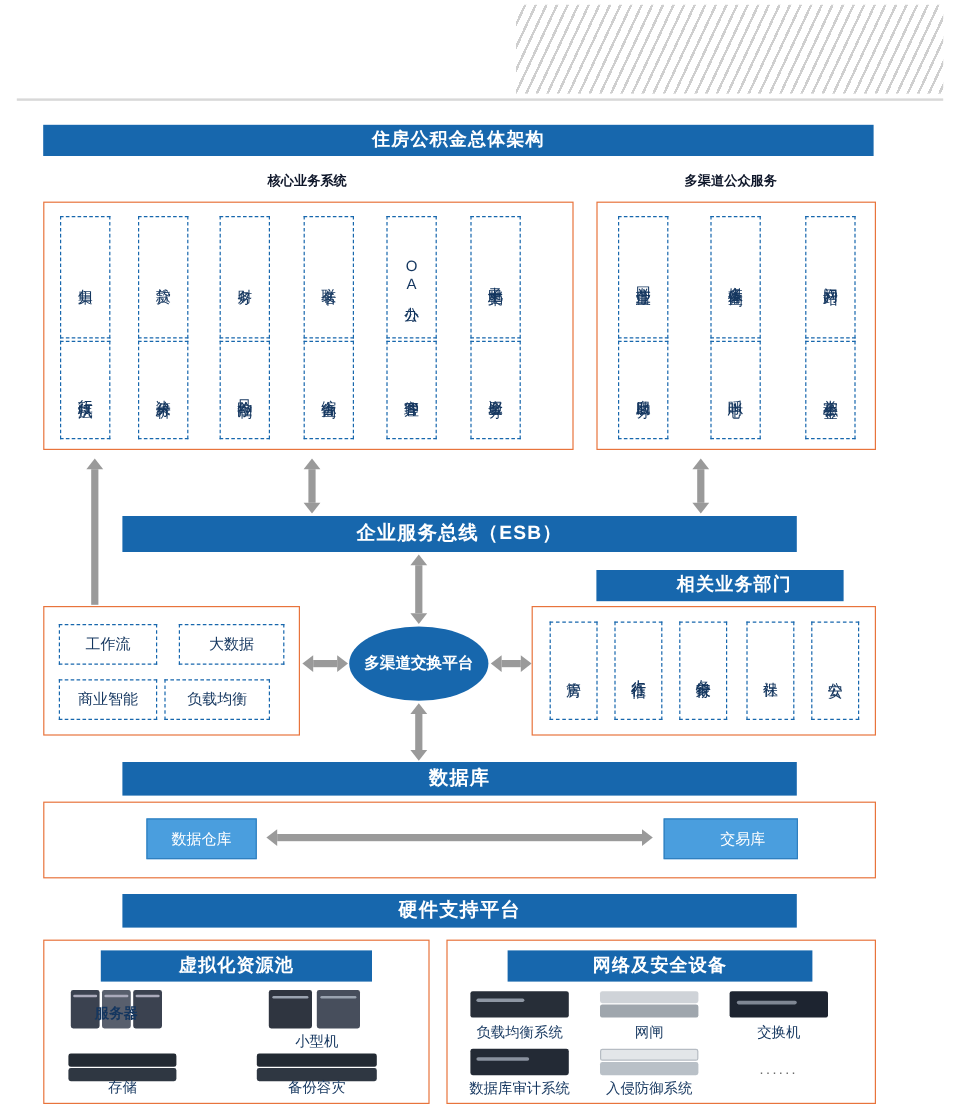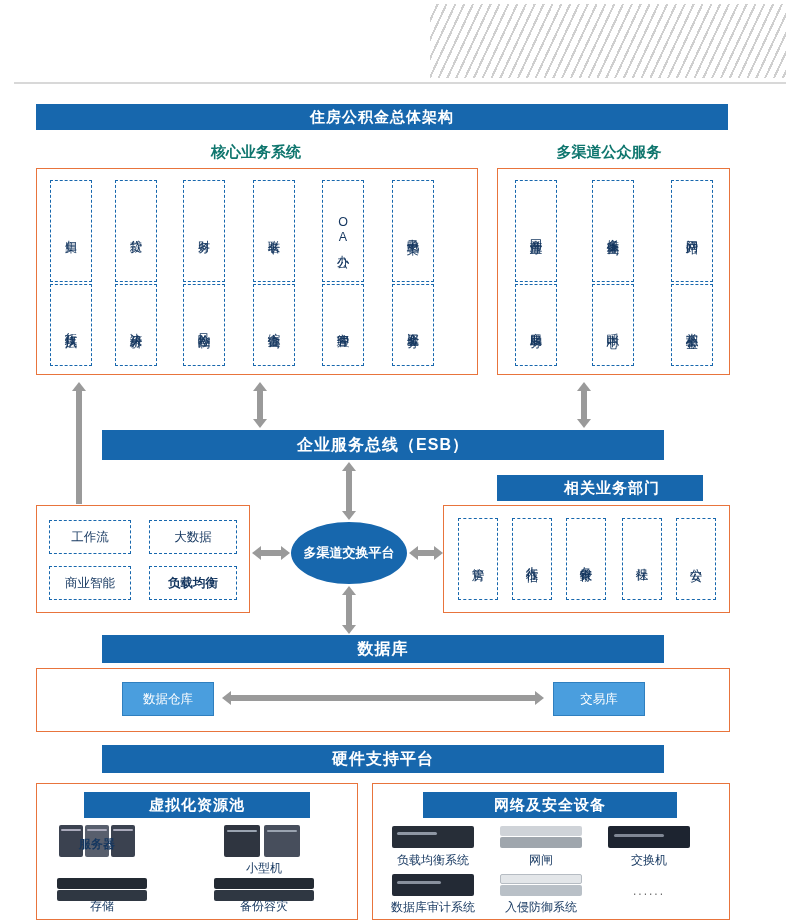--- a/index.html
+++ b/index.html
@@ -31,21 +31,21 @@
     position:absolute;left:430px;top:4px;width:356px;height:74px;
     background:repeating-linear-gradient(115deg,#ffffff 0px,#ffffff 6px,#cfcfcf 6px,#cfcfcf 8px);
   }
   
   .bluebar{
     position:absolute;background:#1767ad;color:#fff;
     font-size:15px;font-weight:bold;text-align:center;
     line-height:26px;height:26px;letter-spacing:1px;
   }
   .section-title{
-    position:absolute;font-size:15px;font-weight:bold;color:#0f766e;text-align:center;
+    position:absolute;font-size:11px;font-weight:bold;color:#0f172a;text-align:center;
   }
   
   .grp-orange{
     position:absolute;border:1px solid #e8743c;background:#fff;
   }
   
   .cell{
     position:absolute;border:1px dashed #1767ad;
     color:#14365f;font-size:12.5px;
     display:flex;align-items:center;justify-content:center;
@@ -139,21 +139,21 @@
 </div>
 
 <div class="bluebar" style="left:102px;top:430px;width:562px;height:30px;line-height:30px;font-size:16px;">企业服务总线（ESB）</div>
 
 <div class="bluebar" style="left:497px;top:475px;width:182px;padding-left:24px;">相关业务部门</div>
 
 <div class="grp-orange" style="left:36px;top:505px;width:212px;height:106px;"></div>
 <div class="cell horiz" style="left:49px;top:520px;width:80px;height:32px;">工作流</div>
 <div class="cell horiz" style="left:149px;top:520px;width:86px;height:32px;">大数据</div>
 <div class="cell horiz" style="left:49px;top:566px;width:80px;height:32px;">商业智能</div>
-<div class="cell horiz" style="left:149px;top:566px;width:86px;height:32px;font-weight:bold;">负载均衡</div>
+<div class="cell horiz" style="left:137px;top:566px;width:86px;height:32px;">负载均衡</div>
 
 <div class="grp-orange" style="left:443px;top:505px;width:285px;height:106px;"></div>
 <div class="cell" style="left:458px;top:518px;width:38px;height:80px;">房管</div>
 <div class="cell" style="left:512px;top:518px;width:38px;height:80px;">人行征信</div>
 <div class="cell" style="left:566px;top:518px;width:38px;height:80px;">各家银行</div>
 <div class="cell" style="left:622px;top:518px;width:38px;height:80px;">社保</div>
 <div class="cell" style="left:676px;top:518px;width:38px;height:80px;">公安</div>
 
 <div class="ellipse" style="left:291px;top:522px;width:116px;height:62px;">多渠道交换平台</div>
 
@@ -183,21 +183,21 @@
 
 <div class="arrow-v" style="left:72px;top:382px;height:122px;">
   <div class="av-shaft" style="top:9px;bottom:0;"></div>
   <div class="av-head-up"></div>
 </div>
 
 <div class="bluebar" style="left:102px;top:635px;width:562px;height:28px;line-height:28px;font-size:16px;">数据库</div>
 
 <div class="grp-orange" style="left:36px;top:668px;width:692px;height:62px;"></div>
 <div class="dbbox" style="left:122px;top:682px;width:90px;height:32px;">数据仓库</div>
-<div class="dbbox" style="left:553px;top:682px;width:90px;height:32px;">交易库</div>
+<div class="dbbox" style="left:553px;top:682px;width:90px;height:32px;padding-left:20px;">交易库</div>
 <div class="arrow-h" style="left:222px;top:691px;width:322px;">
   <div class="ah-shaft" style="left:9px;right:9px;"></div>
   <div class="ah-head-left"></div>
     <div class="ah-head-right"></div>
 </div>
 
 <div class="bluebar" style="left:102px;top:745px;width:562px;height:28px;line-height:28px;font-size:16px;">硬件支持平台</div>
 
 <div class="grp-orange" style="left:36px;top:783px;width:320px;height:135px;"></div>
 <div class="bluebar" style="left:84px;top:792px;width:226px;">虚拟化资源池</div>

